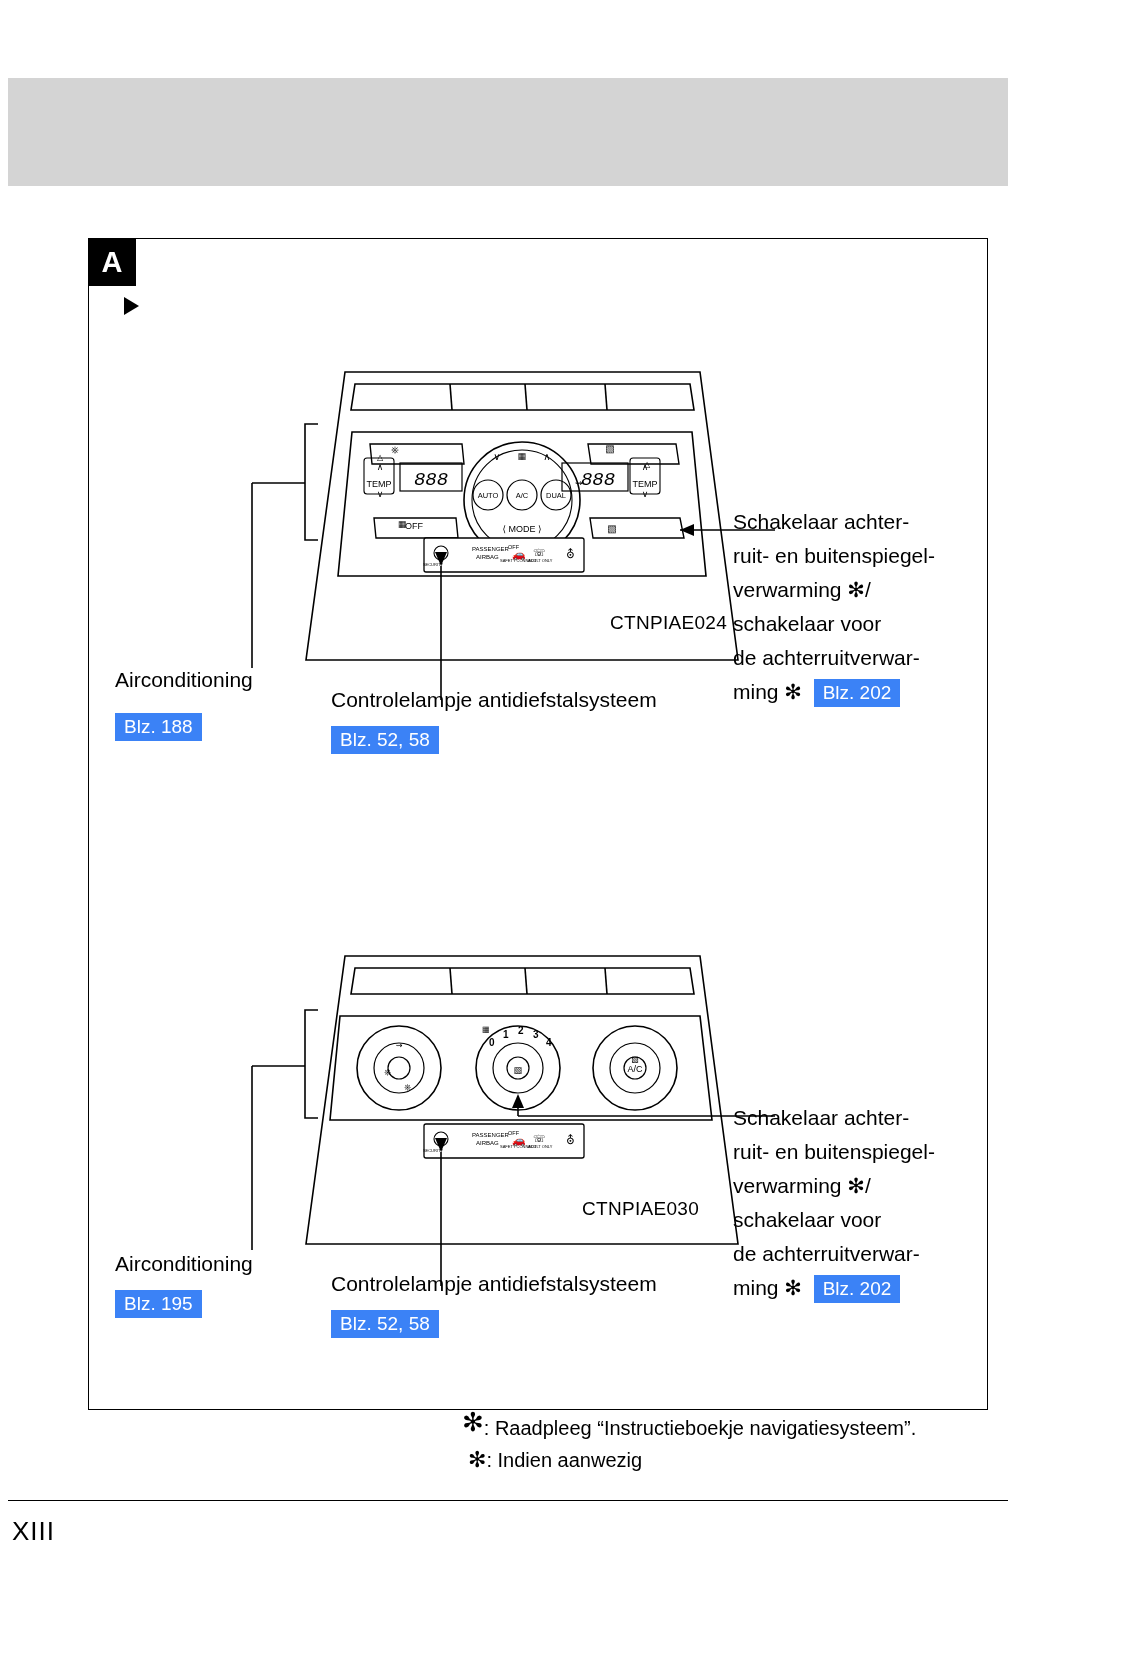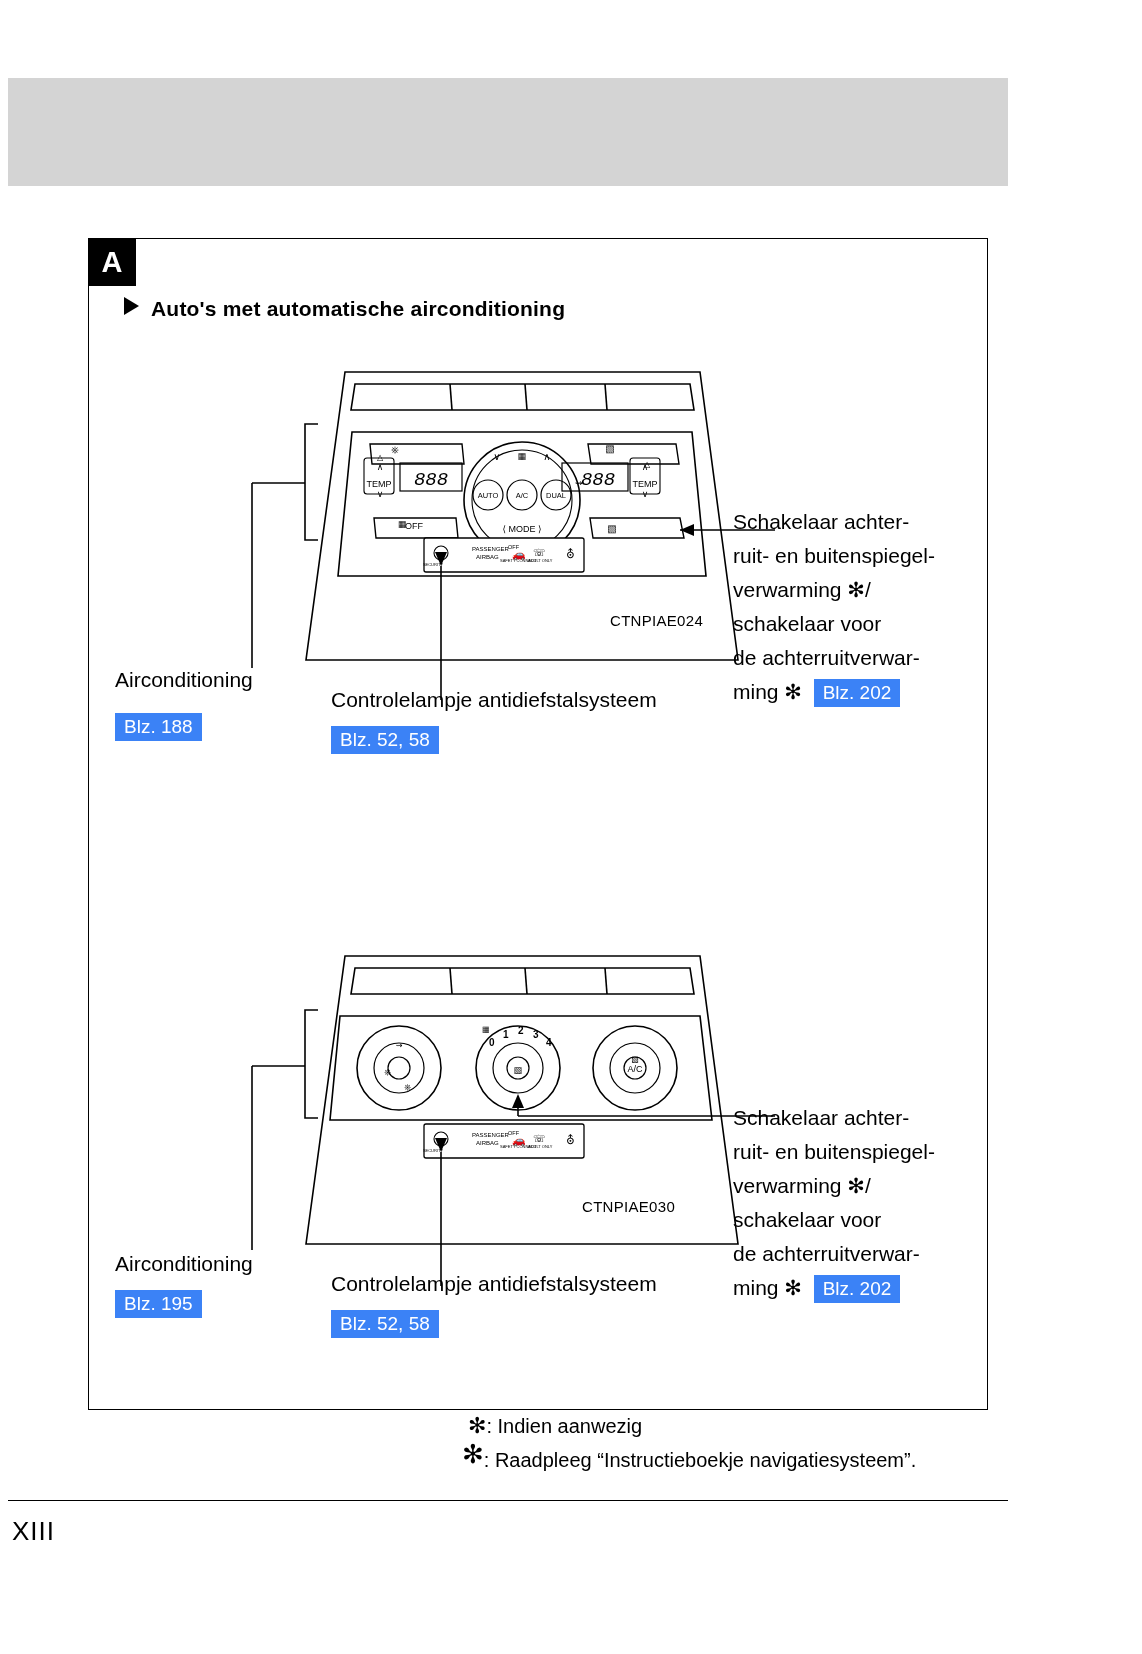--- a/index.html
+++ b/index.html
@@ -83,21 +83,21 @@
     display: inline-block;
     background: #3b82f6;
     color: #ffffff;
     font-size: 19px;
     padding: 3px 9px 4px 9px;
     line-height: 21px;
     white-space: nowrap;
   }
   .fig-code {
     position: absolute;
-    font-size: 15px;
+    font-size: 19px;
     letter-spacing: 0.3px;
     color: #000;
   }
   .footnotes {
     position: absolute;
     font-size: 20px;
     line-height: 32px;
   }
   .page-number {
     position: absolute;
@@ -126,21 +126,21 @@
 <body>
 
 <div class="page">
 
   <div class="header-band"></div>
 
   <div class="main-panel"></div>
   <div class="section-marker">A</div>
 
   <div class="sub-heading" style="left:124px; top:297px;">
-    <span class="tri"></span><span>Auto's met automatische airconditioning</span>
+    <span class="tri"></span>
   </div>
 
   <svg class="overlay" viewBox="0 0 1142 1654">
     <g stroke="#000" fill="none" stroke-width="1.6">
 
       <path d="M345 372 L700 372 L738 660 L306 660 Z" fill="#ffffff"></path>
 
       <path d="M355 384 L690 384 L694 410 L351 410 Z" fill="#ffffff"></path>
       <line x1="450" y1="384" x2="452" y2="410"></line>
       <line x1="525" y1="384" x2="527" y2="410"></line>
@@ -320,20 +320,20 @@
   <div class="caption" style="left:733px; top:1101px; width:250px;">
     <div>Schakelaar achter-</div>
     <div>ruit- en buitenspiegel-</div>
     <div>verwarming ✻/</div>
     <div>schakelaar voor</div>
     <div>de achterruitverwar-</div>
     <div><span>ming ✻</span>&nbsp;&nbsp;<span class="pageref">Blz. 202</span></div>
   </div>
 
   <div class="footnotes" style="left:468px; top:1410px;">
+    <div style="margin-left:-6px;"><span style="font-size:26px; position:relative; top:-4px;">✻</span><span>: Raadpleeg “Instructieboekje navigatiesysteem”.</span></div>
     <div><span style="font-size:22px;">✻</span><span>: Indien aanwezig</span></div>
-    <div style="margin-left:-6px;"><span style="font-size:26px; position:relative; top:-4px;">✻</span><span>: Raadpleeg “Instructieboekje navigatiesysteem”.</span></div>
   </div>
 
   <div class="bottom-rule"></div>
   <div class="page-number" style="top:1516px;">XIII</div>
 
 </div>
 
 </body></html>

